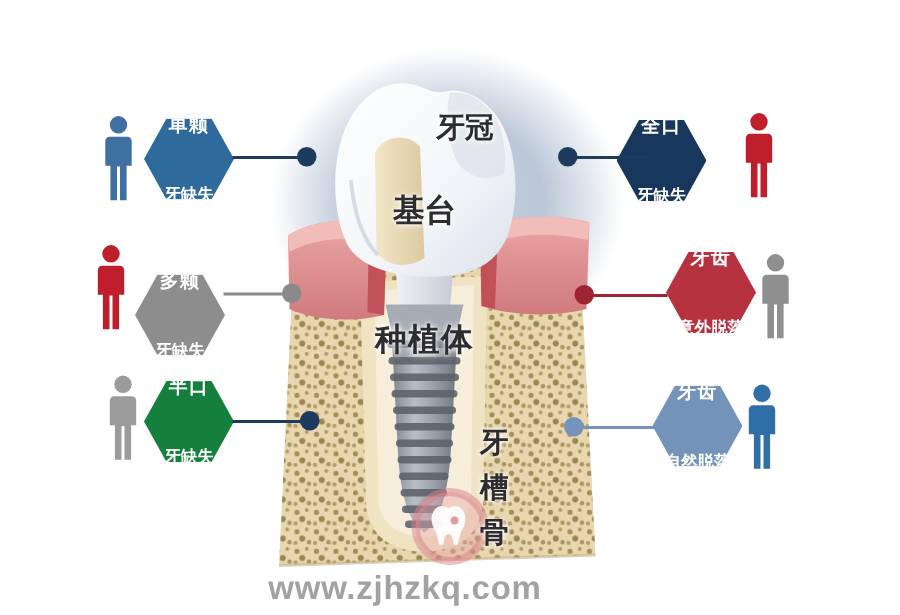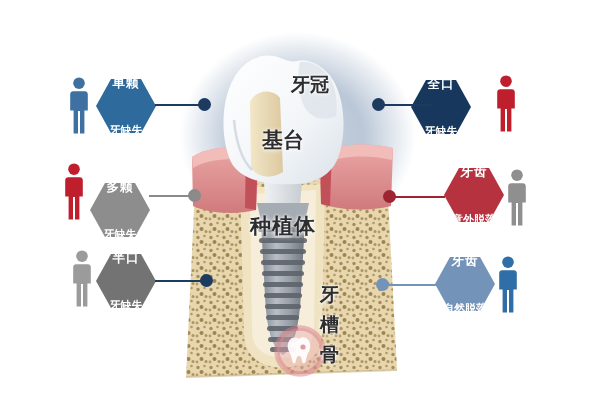--- a/index.html
+++ b/index.html
@@ -186,21 +186,21 @@
   </div>
 
   <div class="hex h-l1" style="background-color: rgb(46, 106, 155);">
     <span class="l1">单颗</span>
     <span class="l2">牙缺失</span>
   </div>
   <div class="hex h-l2" style="background-color: rgb(141, 141, 141);">
     <span class="l1">多颗</span>
     <span class="l2">牙缺失</span>
   </div>
-  <div class="hex h-l3" style="background-color: #737373;">
+  <div class="hex h-l3" style="background-color: #15803d;">
     <span class="l1">半口</span>
     <span class="l2">牙缺失</span>
   </div>
 
   <div class="hex h-r1" style="background-color: rgb(23, 55, 92);">
     <span class="l1">全口</span>
     <span class="l2">牙缺失</span>
   </div>
   <div class="hex h-r2" style="background-color: rgb(181, 50, 62);">
     <span class="l1">牙齿</span>
@@ -237,14 +237,15 @@
   <div class="cline ln-r2" style="background-color: rgb(156, 37, 49);"></div>
   <div class="cline ln-r3" style="background-color: rgb(116, 147, 184);"></div>
 
   <div class="cdot d-l1" style="background-color: rgb(29, 59, 94);"></div>
   <div class="cdot d-l2" style="background-color: rgb(138, 138, 138);"></div>
   <div class="cdot d-l3" style="background-color: rgb(29, 59, 94);"></div>
   <div class="cdot d-r1" style="background-color: rgb(29, 59, 94);"></div>
   <div class="cdot d-r2" style="background-color: rgb(156, 37, 49);"></div>
   <div class="cdot d-r3" style="background-color: rgb(116, 147, 184);"></div>
 
+  <div class="site-watermark">www.zjhzkq.com</div>
 
 </div>
 
 </body></html>

